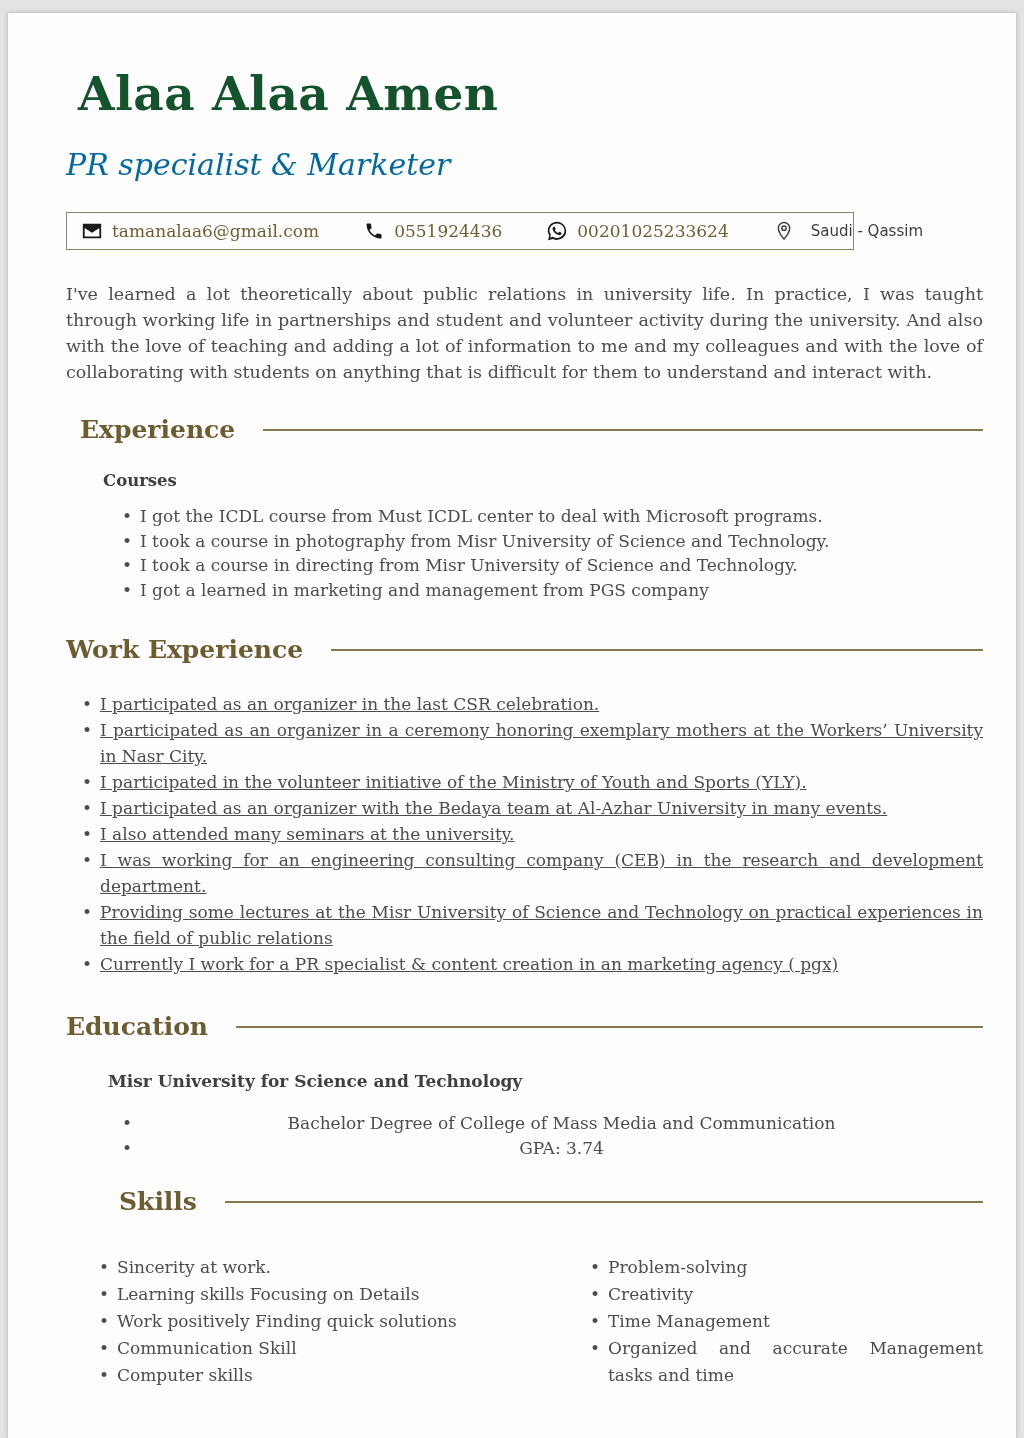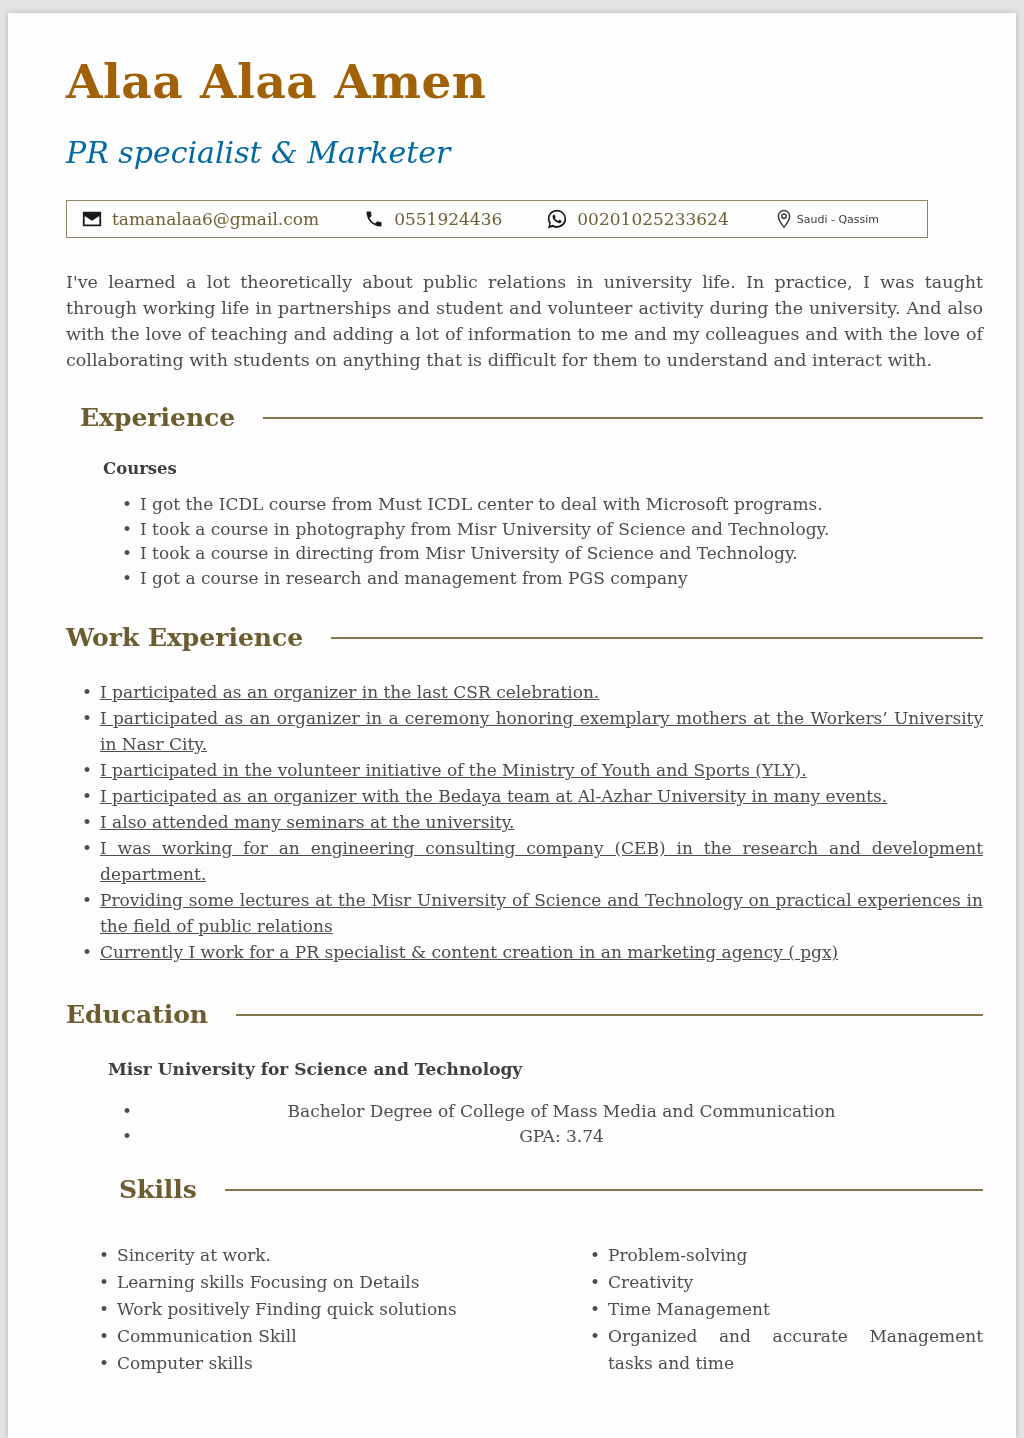--- a/index.html
+++ b/index.html
@@ -9,35 +9,35 @@
     font-family:"DejaVu Serif","Liberation Serif",serif;
   }
   .page{
     position:absolute;left:8px;top:13px;width:1008px;height:1425px;
     background:#fdfdfd;box-sizing:border-box;
     padding:42px 33px 0 58px;
     box-shadow:0 0 5px rgba(0,0,0,.22);
     color:#4d4d4d;
   }
   h1.name{
-    margin:0;font-size:47px;line-height:1.15;font-weight:700;
-    color:#a16207;letter-spacing:.5px;
+    margin:12px;font-size:47px;line-height:1.15;font-weight:700;
+    color:#14532d;letter-spacing:.5px;
   }
   .subtitle{
     margin-top:26px;font-size:30px;font-style:italic;color:#0369a1;
   }
   .contact-bar{
-    margin-top:30px;width:862px;height:38px;box-sizing:border-box;
+    margin-top:30px;width:788px;height:38px;box-sizing:border-box;
     border:1.5px solid #8f8566;
     display:flex;align-items:center;gap:44px;
     padding:4px 14px;
   }
   .citem{display:flex;align-items:center;gap:9px;font-size:17px;color:#6e5f33;white-space:nowrap;}
   .citem .cicon{display:inline-flex;width:22px;height:22px;align-items:center;justify-content:center;}
-  .citem.loc{font-family:"DejaVu Sans","Liberation Sans",sans-serif;color:#3d3d3d;font-size:11px;gap:2px;}
+  .citem.loc{font-family:"DejaVu Sans","Liberation Sans",sans-serif;color:#3d3d3d;font-size:15px;gap:16px;}
   .summary{
     margin:31px 0 0;font-size:17.5px;line-height:26px;text-align:justify;color:#4d4d4d;
   }
   .sec-head{display:flex;align-items:center;justify-content:space-between;}
   .sec-title{font-size:25px;font-weight:600;color:#6e5c31;white-space:nowrap;}
   .rule{flex:1;height:2px;background:#85774a;margin-left:28px;}
   .sec-exp{margin-top:30px;}
   .sec-exp .sec-head{padding-left:14px;}
   .subhead{font-weight:700;font-size:16.5px;color:#3f3f3f;}
   .sec-exp .subhead{margin-top:27px;margin-left:37px;}
@@ -110,21 +110,21 @@
   <div class="sec-exp">
     <div class="sec-head">
       <span class="sec-title">Experience</span>
       <span class="rule"></span>
     </div>
     <div class="subhead">Courses</div>
     <ul class="blist courses">
       <li>I got the ICDL course from Must ICDL center to deal with Microsoft programs.</li>
       <li>I took a course in photography from Misr University of Science and Technology.</li>
       <li>I took a course in directing from Misr University of Science and Technology.</li>
-      <li>I got a course in research and management from PGS company</li>
+      <li>I got a learned in marketing and management from PGS company</li>
     </ul>
   </div>
 
   <div class="sec-work">
     <div class="sec-head">
       <span class="sec-title">Work Experience</span>
       <span class="rule"></span>
     </div>
     <ul class="blist work">
       <li>I participated as an organizer in the last CSR celebration.</li>

